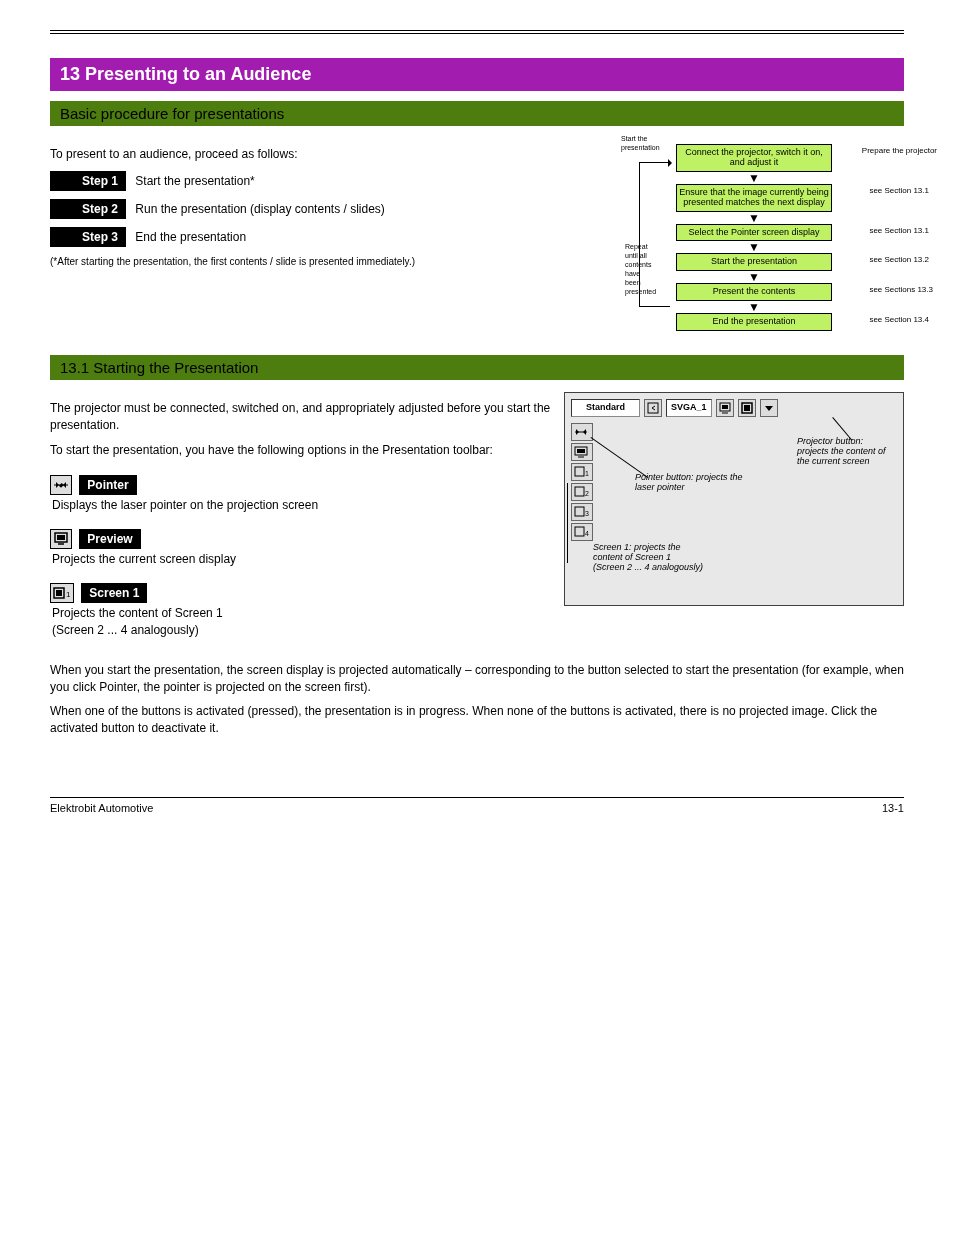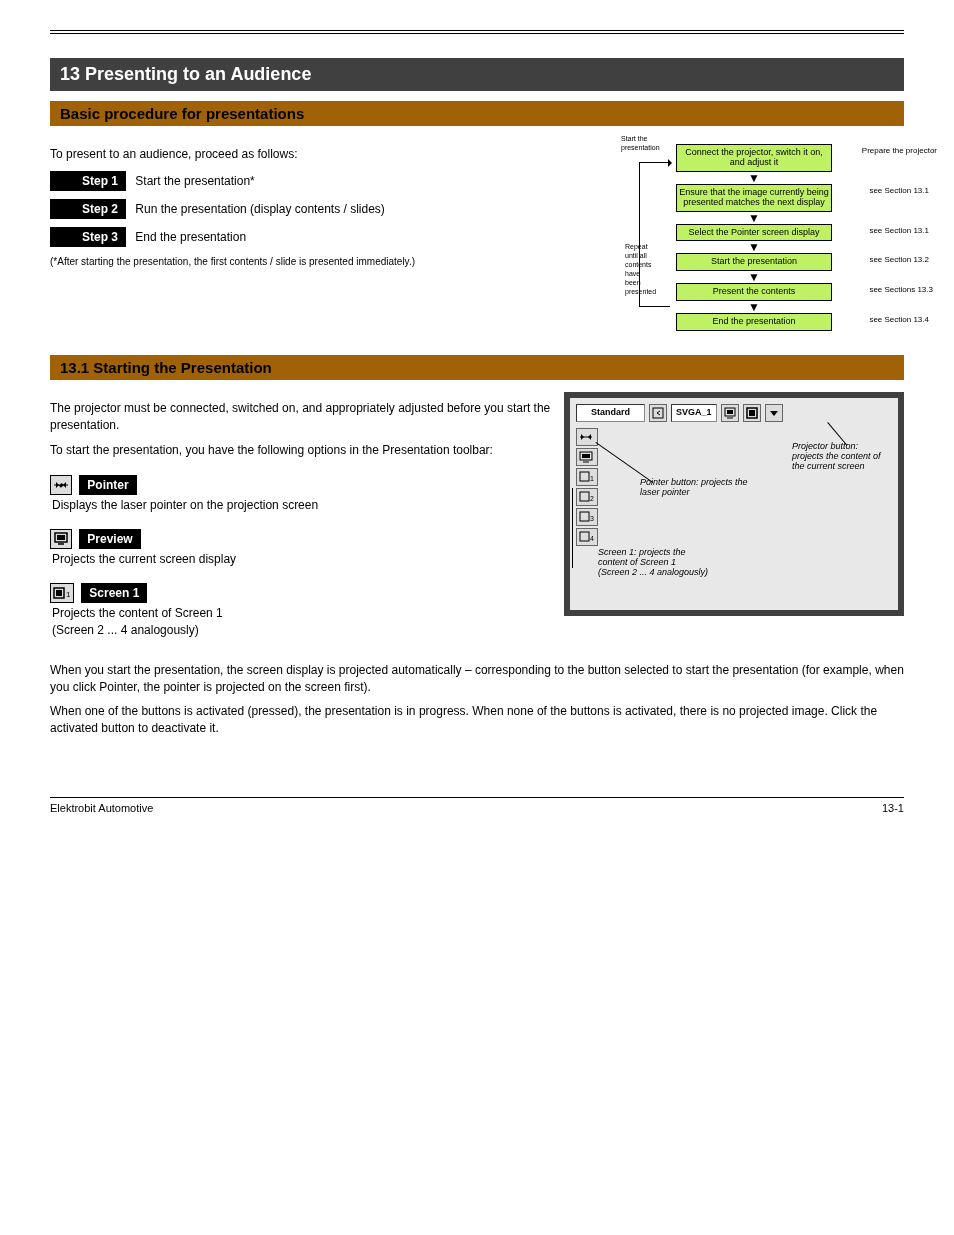--- a/index.html
+++ b/index.html
@@ -1,19 +1,19 @@
 <!DOCTYPE html>
 <html><head>
 <meta charset="utf-8">
 <style>
   html,body{margin:0;padding:0;background:#fff;font-family:Arial,Helvetica,sans-serif;color:#000;}
   .page{width:954px;margin:0 auto;position:relative;box-sizing:border-box;padding:30px 50px 60px 50px;}
   .dbl-rule{border-top:4px double #000;margin-bottom:24px;}
-  .black-bar{background:#404040;color:#fff;font-weight:bold;padding:6px 10px;font-size:18px;margin-bottom:10px;}
-  .grey-bar{background:#a16207;color:#000;font-weight:bold;padding:4px 10px;font-size:15px;margin-bottom:12px;}
+  .black-bar{background:#a21caf;color:#fff;font-weight:bold;padding:6px 10px;font-size:18px;margin-bottom:10px;}
+  .grey-bar{background:#4d7c0f;color:#000;font-weight:normal;padding:4px 10px;font-size:15px;margin-bottom:12px;}
   .two-col{display:flex;gap:4px;}
   .col-l{flex:1;font-size:12px;line-height:1.35;}
   .col-r{flex:0 0 300px;font-size:10px;line-height:1.3;}
   .step-label{display:inline-block;background:#000;color:#fff;font-weight:bold;padding:2px 8px;margin-right:6px;font-size:12px;min-width:60px;text-align:right;}
   .step-row{margin:8px 0;}
   .step-text{font-size:12px;}
   .footnote{font-size:10px;margin-top:6px;}
   .flow{position:relative;width:230px;margin:6px auto 0 auto;}
   .flow-box{background:#bef264;border:1px solid #000;font-size:9px;text-align:center;padding:3px 2px;margin:0 auto;width:150px;position:relative;line-height:1.1;}
   .flow-arrow{text-align:center;font-size:12px;line-height:10px;margin:1px 0;}
@@ -21,21 +21,21 @@
   .flow-loop{position:absolute;left:0;top:18px;bottom:24px;width:30px;border-left:1px solid #000;border-top:1px solid #000;border-bottom:1px solid #000;}
   .flow-loop::before{content:"";position:absolute;right:-6px;top:-4px;border:4px solid transparent;border-left-color:#000;}
   .flow-tiny{position:absolute;left:-18px;top:-10px;font-size:7px;white-space:pre;}
   .section-gap{height:24px;}
   
   .icon-btn{display:inline-block;vertical-align:middle;background:#ddd;border:1px solid #000;padding:1px;margin-right:4px;}
   .icon-btn svg{display:block;}
   .btn-label{display:inline-block;background:#000;color:#fff;font-weight:bold;padding:2px 8px;font-size:12px;vertical-align:middle;}
   .btn-row{margin:16px 0;}
   .btn-desc{font-size:12px;margin-top:2px;margin-left:2px;}
-  .toolbar-shot{border:6px solid #404040;background:#e8e8e8;padding:6px;font-size:9px;position:relative;}
+  .toolbar-shot{border:1px solid #404040;background:#e8e8e8;padding:6px;font-size:9px;position:relative;}
   .ts-row{display:flex;align-items:center;gap:4px;margin-bottom:6px;}
   .ts-field{background:#fff;border:1px inset #888;padding:2px 14px;font-weight:bold;}
   .ts-btn{background:#ddd;border:1px solid #666;padding:1px;}
   .ts-btn svg{display:block;}
   .ts-col{display:flex;flex-direction:column;gap:2px;width:22px;}
   .ann{position:absolute;font-size:9px;font-style:italic;line-height:1.1;}
   .ann-line{position:absolute;border-top:1px solid #000;}
   .para{font-size:12px;line-height:1.4;margin:8px 0;}
   .footer-rule{border-top:1px solid #000;margin-top:60px;padding-top:4px;display:flex;justify-content:space-between;font-size:11px;}
 </style>

